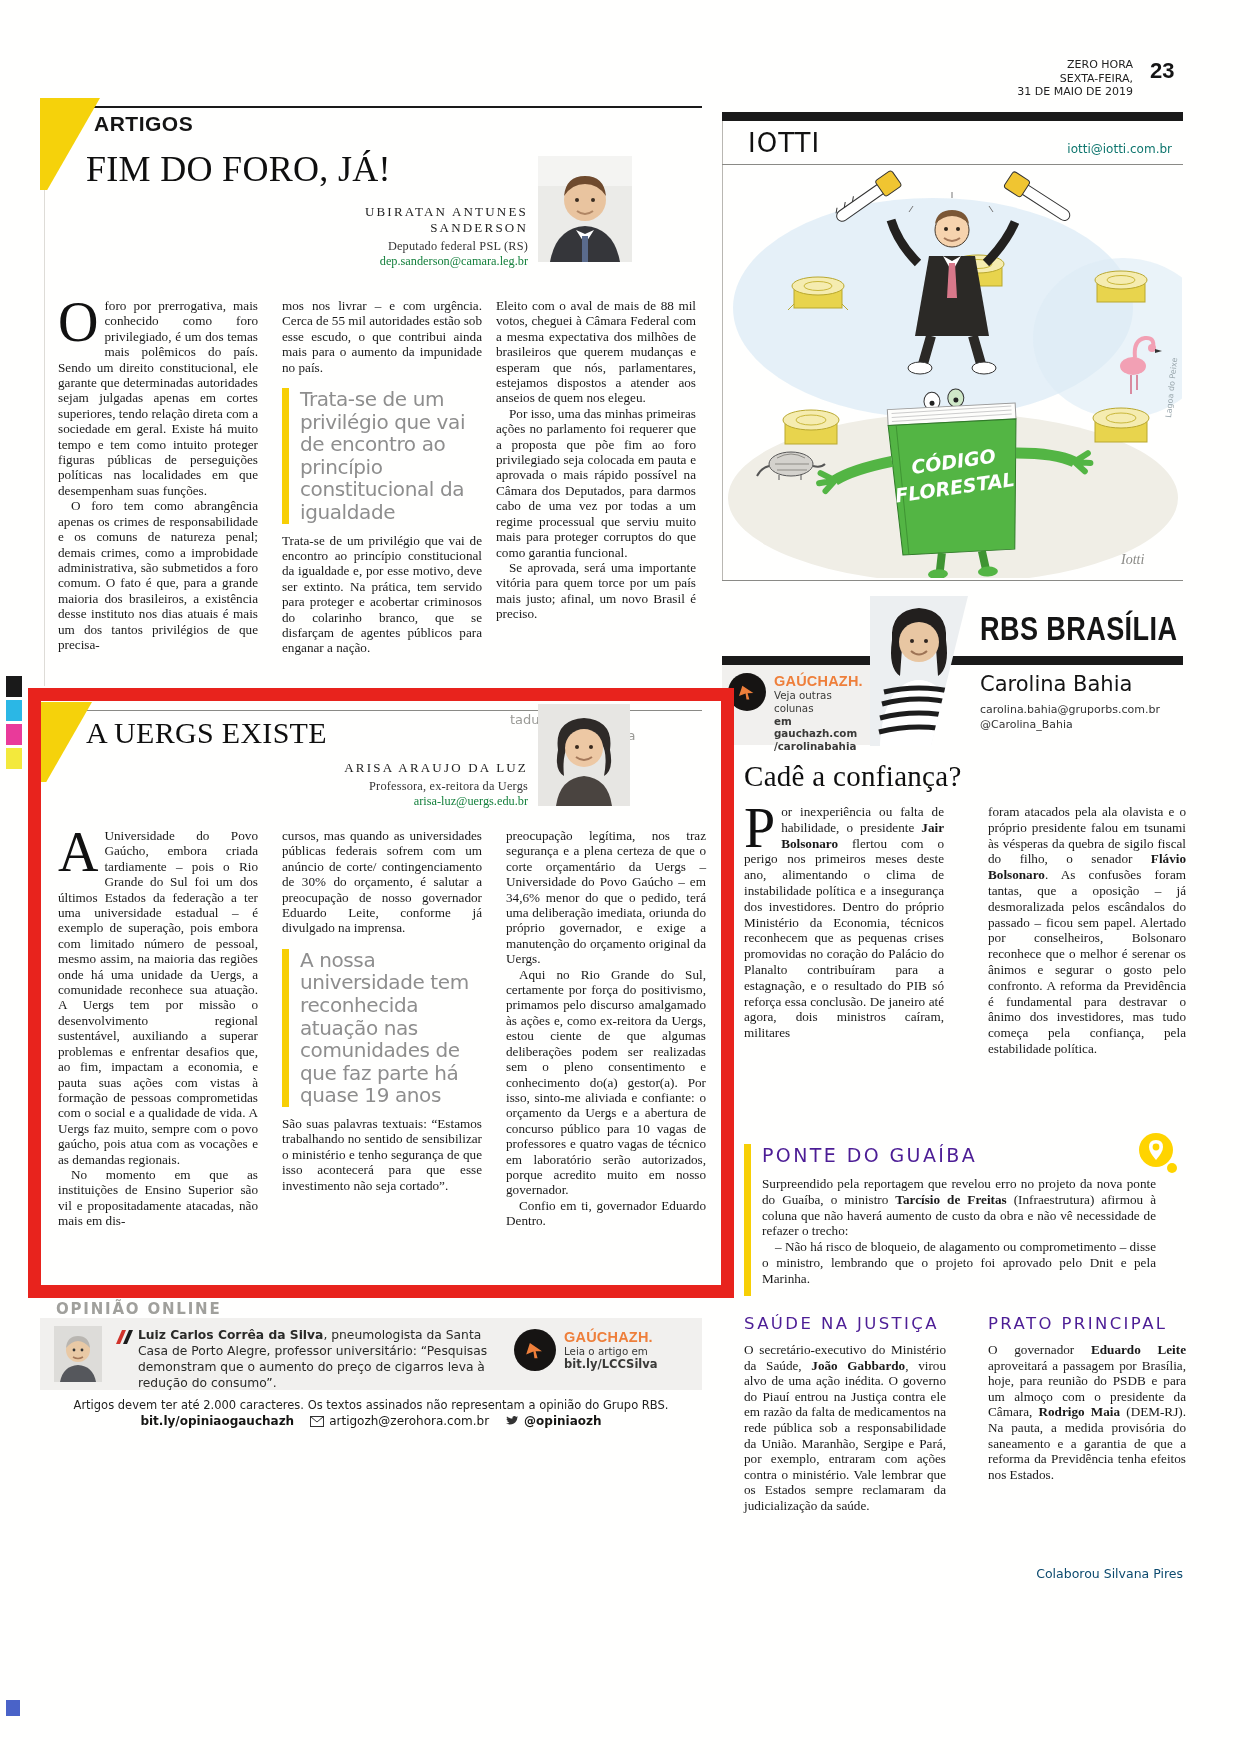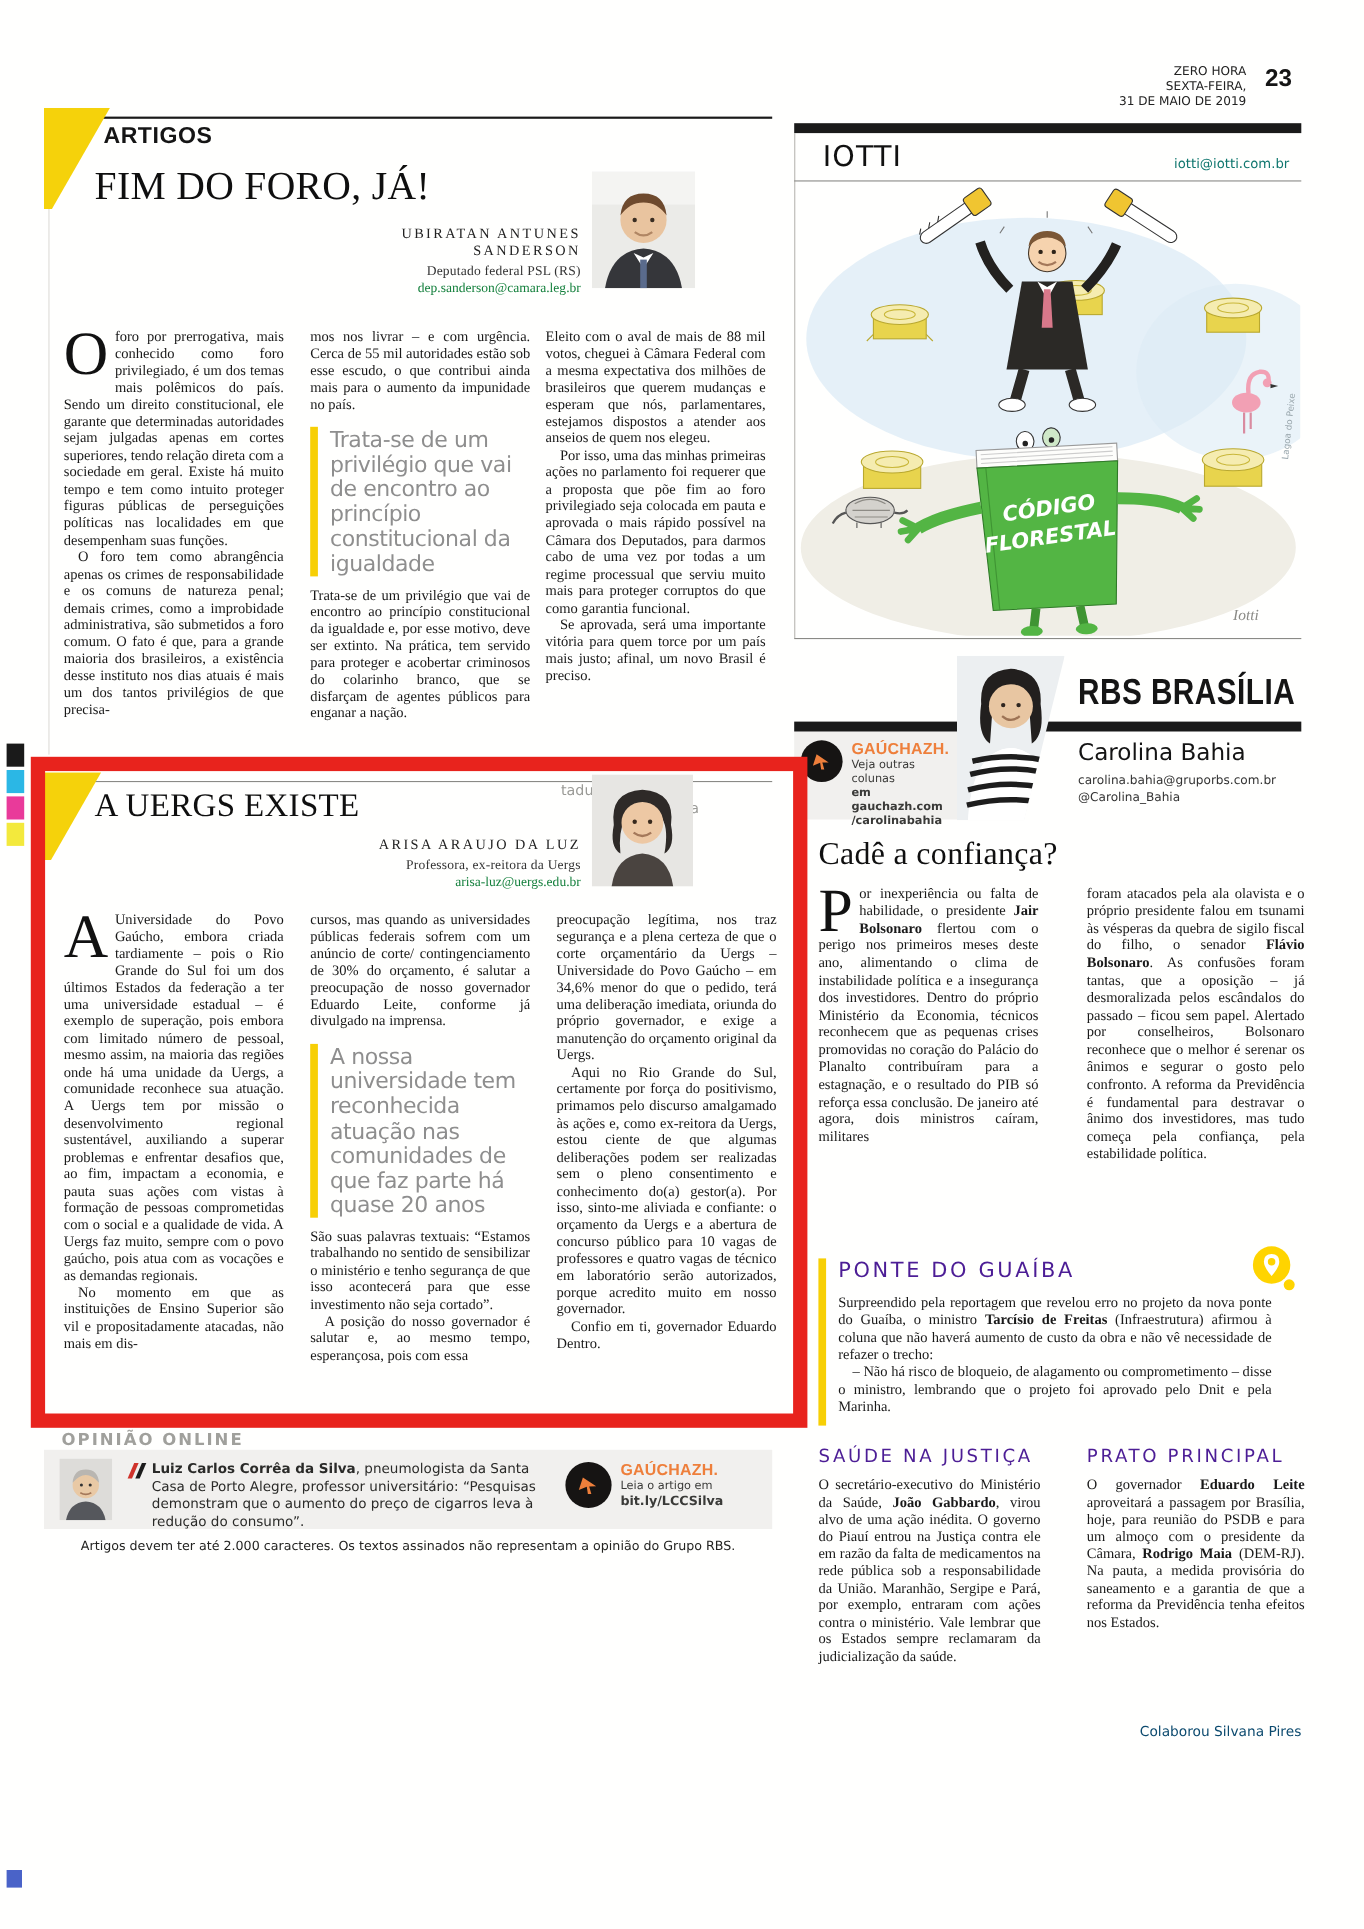--- a/index.html
+++ b/index.html
@@ -141,25 +141,24 @@
       <p><span class="dc">A</span>Universidade do Povo Gaúcho, embora criada tardiamente – pois o Rio Grande do Sul foi um dos últimos Estados da federação a ter uma universidade estadual – é exemplo de superação, pois embora com limitado número de pessoal, mesmo assim, na maioria das regiões onde há uma unidade da Uergs, a comunidade reconhece sua atuação. A Uergs tem por missão o desenvolvimento regional sustentável, auxiliando a superar problemas e enfrentar desafios que, ao fim, impactam a economia, e pauta suas ações com vistas à formação de pessoas comprometidas com o social e a qualidade de vida. A Uergs faz muito, sempre com o povo gaúcho, pois atua com as vocações e as demandas regionais.</p>
       <p>No momento em que as instituições de Ensino Superior são vil e propositadamente atacadas, não mais em dis-</p>
     </div>
 
   <div class="abs" style="left:282px;top:828px;width:200px;">
     <div class="col">
         <p>cursos, mas quando as universidades públicas federais sofrem com um anúncio de corte/ contingenciamento de 30% do orçamento, é salutar a preocupação de nosso governador Eduardo Leite, conforme já divulgado na imprensa.</p>
       </div>
     <div class="pullquote">
       <div class="pq-bar"></div>
-      <div class="pq-text">A nossa universidade tem reconhecida atuação nas comunidades de que faz parte há quase 20 anos</div>
+      <div class="pq-text">A nossa universidade tem reconhecida atuação nas comunidades de que faz parte há quase 19 anos</div>
     </div>
     <div class="col">
         <p>São suas palavras textuais: “Estamos trabalhando no sentido de sensibilizar o ministério e tenho segurança de que isso acontecerá para que esse investimento não seja cortado”.</p>
-        <p>A posição do nosso governador é salutar e, ao mesmo tempo, esperançosa, pois com essa</p>
       </div>
   </div>
 
   <div class="abs col" style="left:506px;top:828px;width:200px;">
       <p>preocupação legítima, nos traz segurança e a plena certeza de que o corte orçamentário da Uergs – Universidade do Povo Gaúcho – em 34,6% menor do que o pedido, terá uma deliberação imediata, oriunda do próprio governador, e exige a manutenção do orçamento original da Uergs.</p>
       <p>Aqui no Rio Grande do Sul, certamente por força do positivismo, primamos pelo discurso amalgamado às ações e, como ex-reitora da Uergs, estou ciente de que algumas deliberações podem ser realizadas sem o pleno consentimento e conhecimento do(a) gestor(a). Por isso, sinto-me aliviada e confiante: o orçamento da Uergs e a abertura de concurso público para 10 vagas de professores e quatro vagas de técnico em laboratório serão autorizados, porque acredito muito em nosso governador.</p>
       <p>Confio em ti, governador Eduardo Dentro.</p>
     </div>
 
   <div id="annotation-box" class="abs" style="left:28px;top:688px;width:706px;height:610px;"></div>
@@ -195,20 +194,36 @@
       </div>
       <div>
         <div class="gz-brand">GAÚCHAZH.</div>
         <div class="gz-line">Leia o artigo em</div>
         <div class="gz-line" style="font-weight:700;font-size:11.5px;">bit.ly/LCCSilva</div>
       </div>
     </div>
   </div>
 
   <div class="abs sans" style="left:40px;top:1398px;width:662px;text-align:center;font-size:11.5px;color:#232321;">Artigos devem ter até 2.000 caracteres. Os textos assinados não representam a opinião do Grupo RBS.</div>
+  <div class="abs sans" style="left:40px;top:1414px;width:662px;display:flex;justify-content:center;gap:16px;align-items:center;font-size:12px;color:#161614;">
+    <span style="font-weight:700;">bit.ly/opiniaogauchazh</span>
+    <span style="display:inline-flex;align-items:center;gap:5px;">
+      <svg width="14" height="11" viewBox="0 0 14 11">
+          <rect x="0.5" y="0.5" width="13" height="10" fill="none" stroke="#333"></rect>
+          <path d="M0.5 0.5 L7 6 L13.5 0.5" fill="none" stroke="#333"></path>
+        </svg>
+      <span>artigozh@zerohora.com.br</span>
+    </span>
+    <span style="display:inline-flex;align-items:center;gap:5px;">
+      <svg width="14" height="12" viewBox="0 0 14 12">
+          <path d="M13 2.2 Q12.4 2.5 11.8 2.6 Q12.5 2.1 12.7 1.3 Q12 1.7 11.2 1.9 Q10.5 1.1 9.4 1.1 Q7.3 1.1 7.3 3.3 Q7.3 3.5 7.4 3.7 Q4.5 3.6 2 1.4 Q1.2 3 2.6 4 Q2 4 1.5 3.7 Q1.5 5.4 3.2 5.9 Q2.7 6 2.2 5.9 Q2.7 7.3 4.4 7.4 Q3 8.5 1 8.3 Q2.7 9.4 4.7 9.4 Q9.5 9.4 11.6 5.4 Q12.3 4 12.3 2.8 Q12.9 2.8 13 2.2Z" fill="#333"></path>
+        </svg>
+      <span style="font-weight:700;">@opiniaozh</span>
+    </span>
+  </div>
 
   <div class="abs rule-dark" style="left:722px;top:112px;width:461px;height:9px;"></div>
   <div class="abs" style="left:722px;top:121px;width:1px;height:459px;background:#b9b7b2;"></div>
   <div class="abs sans" style="left:748px;top:128px;font-size:26px;letter-spacing:1px;color:#111;">IOTTI</div>
   <div class="abs sans" style="left:900px;top:142px;width:272px;text-align:right;font-size:12px;color:#0f766e;">iotti@iotti.com.br</div>
   <div class="abs hairline" style="left:722px;top:164px;width:461px;"></div>
   <div class="abs hairline" style="left:722px;top:580px;width:461px;"></div>
 
   <div class="abs" style="left:723px;top:168px;width:459px;height:410px;">
     <svg width="459" height="410" viewBox="0 0 459 410">

